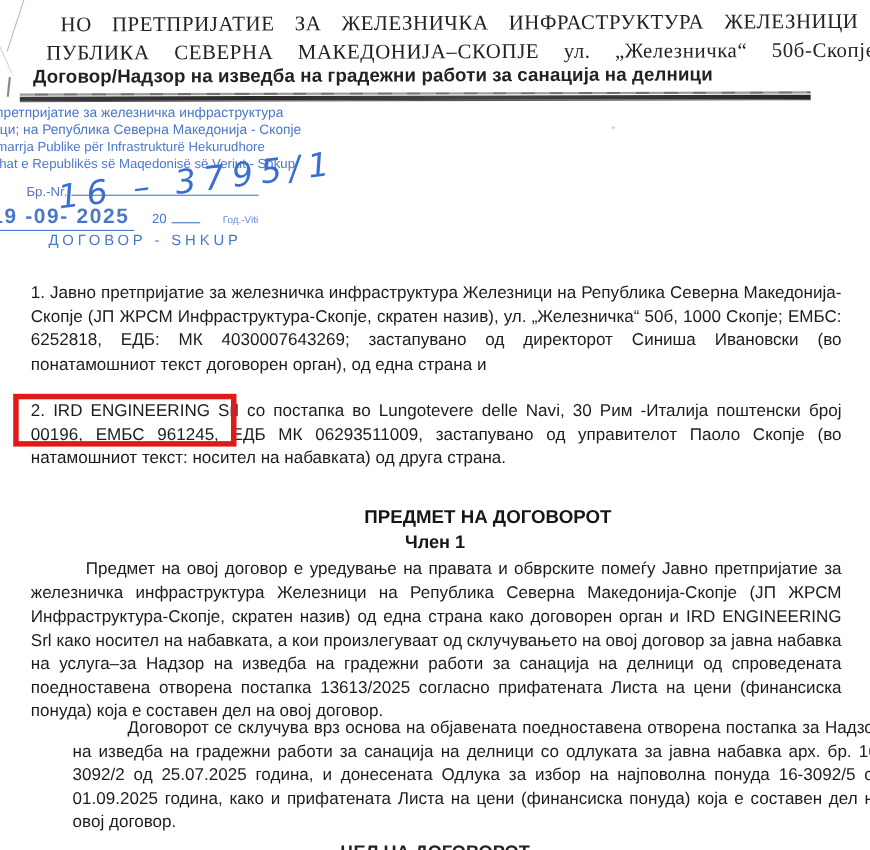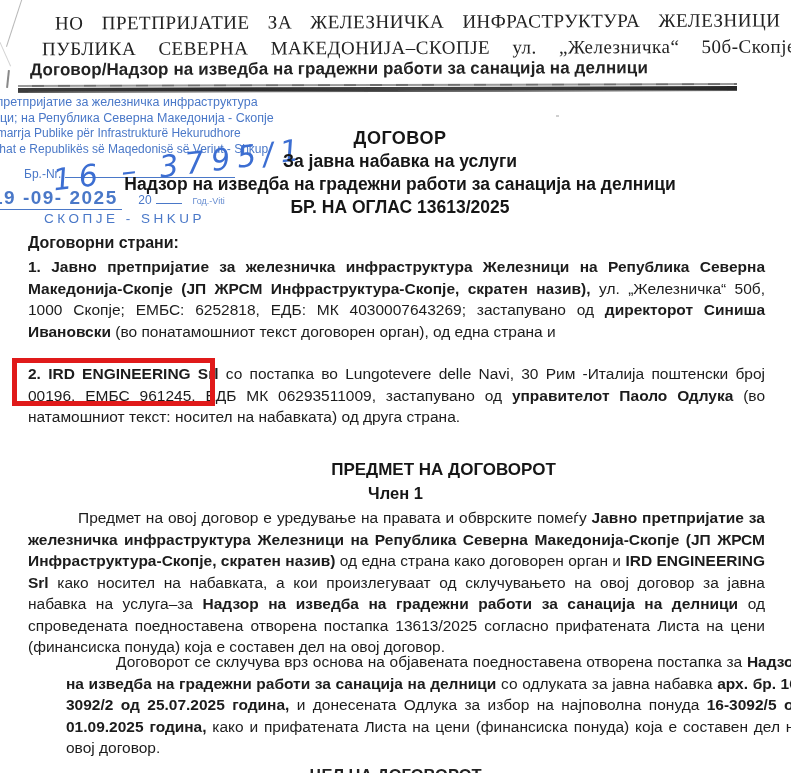--- a/index.html
+++ b/index.html
@@ -45,29 +45,29 @@
   .stamp-numrow .blank{display:inline-block;width:170px;border-bottom:1.5px solid var(--stamp);height:14px;}
   .handwrite{
     position:absolute;left:66px;top:-16px;font-size:30px;font-style:italic;
     font-family:"DejaVu Sans",sans-serif;letter-spacing:7px;transform:rotate(-7deg);
     color:#3c6ed2;white-space:nowrap;font-weight:400;
   }
   .stamp-daterow{position:relative;margin-top:4px;white-space:nowrap;padding-left:4px;}
   .stamp-date{font-size:19px;font-weight:700;letter-spacing:1.5px;border-bottom:1.5px solid var(--stamp);padding:0 4px 1px 2px;}
   .stamp-yearpre{font-size:12px;margin-left:12px;}
   .stamp-yearblank{display:inline-block;width:26px;border-bottom:1.5px solid var(--stamp);height:12px;}
-  .stamp-yearlab{font-size:9px;margin-left:6px;opacity:.85;}
+  .stamp-yearlab{font-size:9px;margin-left:16px;opacity:.85;}
   .stamp-city{margin-top:2px;margin-left:58px;font-size:13.5px;letter-spacing:3.5px;font-weight:500;}
   
   .titleblock{position:absolute;top:127px;left:70px;width:660px;text-align:center;font-weight:700;line-height:23px;color:#161616;}
   .titleblock .t1{font-size:18px;letter-spacing:.5px;}
   .titleblock .t2,.titleblock .t3,.titleblock .t4{font-size:17.5px;}
   
   .para{position:absolute;left:28px;width:737px;text-align:justify;font-size:15.5px;line-height:21.5px;color:#1c1c1c;}
-  .b{font-weight:700;}
+  .b{font-weight:400;}
   .parties-head{position:absolute;top:234px;left:28px;font-size:16px;font-weight:700;}
   .p1{top:256px;}
   .p2{top:363px;}
   .sec-head{position:absolute;top:460px;left:0;width:791px;text-align:center;font-weight:700;font-size:17px;color:#161616;margin-left:48px;}
   .art-head{position:absolute;top:484px;left:0;width:791px;text-align:center;font-weight:700;font-size:16.5px;color:#161616;}
   .p3{top:507px;text-indent:50px;}
   .p4{top:651px;text-indent:50px;margin-left:38px;}
   .cut-head{position:absolute;top:766px;left:0;width:791px;text-align:center;font-weight:700;font-size:16.5px;color:#222;}
   
   .redbox{position:absolute;left:12px;top:358px;width:193px;height:38px;border:5px solid var(--hl);z-index:6;}
@@ -101,37 +101,30 @@
       <span>Бр.-Nr.</span>
       <span class="blank"></span>
       <span class="handwrite">16 – 3795/1</span>
     </div>
     <div class="stamp-daterow">
       <span class="stamp-date">19 -09- 2025</span>
       <span class="stamp-yearpre">20</span>
       <span class="stamp-yearblank"></span>
       <span class="stamp-yearlab">Год.-Viti</span>
     </div>
-    <div class="stamp-city">СКОПЈЕ - SHKUP</div>
+    <div class="stamp-city">ДОГОВОР - SHKUP</div>
   </div>
 
-  <div class="titleblock">
-    <div class="t1">ДОГОВОР</div>
-    <div class="t2">За јавна набавка на услуги</div>
-    <div class="t3">Надзор на изведба на градежни работи за санација на делници</div>
-    <div class="t4">БР. НА ОГЛАС 13613/2025</div>
-  </div>
 
-  <div class="parties-head">Договорни страни:</div>
 
   <div class="para p1"><span class="b">1. Јавно претпријатие за железничка инфраструктура Железници на Република Северна Македонија-Скопје (ЈП ЖРСМ Инфраструктура-Скопје, скратен назив), </span><span>ул. „Железничка“ 50б, 1000 Скопје; ЕМБС: 6252818, ЕДБ: МК 4030007643269; застапувано од </span><span class="b">директорот Синиша Ивановски </span><span>(во понатамошниот текст договорен орган), од една страна и</span></div>
 
   <div class="redbox"></div>
 
-  <div class="para p2"><span class="b">2. IRD ENGINEERING Srl </span><span>со постапка во </span><span>Lungotevere delle Navi, 30 </span><span>Рим -Италија поштенски број 00196, ЕМБС 961245, ЕДБ МК 06293511009, застапувано од </span><span class="b">управителот Паоло Одлука </span><span>(во натамошниот текст: носител на набавката) од друга страна.</span></div>
+  <div class="para p2"><span class="b">2. IRD ENGINEERING Srl </span><span>со постапка во </span><span>Lungotevere delle Navi, 30 </span><span>Рим -Италија поштенски број 00196, ЕМБС 961245, ЕДБ МК 06293511009, застапувано од </span><span class="b">управителот Паоло Скопје </span><span>(во натамошниот текст: носител на набавката) од друга страна.</span></div>
 
   <div class="sec-head">ПРЕДМЕТ НА ДОГОВОРОТ</div>
   <div class="art-head">Член 1</div>
 
   <div class="para p3"><span>Предмет на овој договор  е уредување на правата и обврските помеѓу </span><span class="b">Јавно претпријатие за железничка инфраструктура Железници на Република Северна Македонија-Скопје (ЈП ЖРСМ Инфраструктура-Скопје, скратен назив)</span><span> од една страна како договорен орган и </span><span class="b">IRD ENGINEERING Srl</span><span> како носител на набавката, а кои произлегуваат од склучувањето на овој договор за јавна набавка на услуга–за </span><span class="b">Надзор на изведба на градежни работи за санација на делници</span><span> од спроведената поедноставена отворена постапка 13613/2025 согласно прифатената Листа на цени (финансиска понуда) која е составен дел на овој договор.</span></div>
 
   <div class="para p4"><span>Договорот се склучува врз основа на објавената поедноставена отворена постапка за </span><span class="b">Надзор на изведба на градежни работи за санација на делници</span><span> со одлуката за јавна набавка </span><span class="b">арх. бр. 16-3092/2 од 25.07.2025 година,</span><span> и донесената Одлука за избор на најповолна понуда </span><span class="b">16-3092/5 од 01.09.2025 година,</span><span> како и прифатената Листа на цени (финансиска понуда) која е составен дел на овој договор.</span></div>
 
   <div class="cut-head">ЦЕЛ НА ДОГОВОРОТ</div>
 

